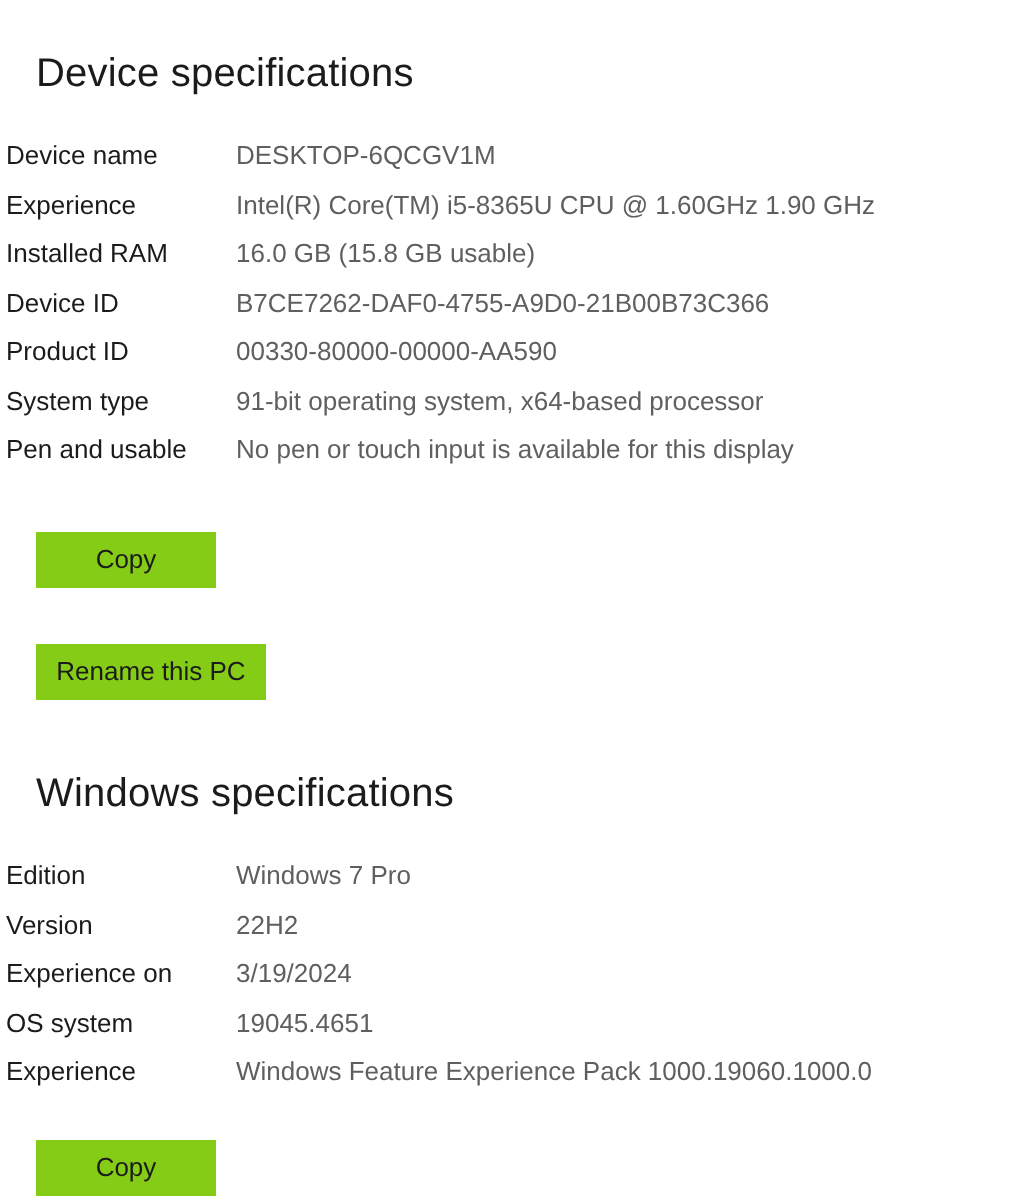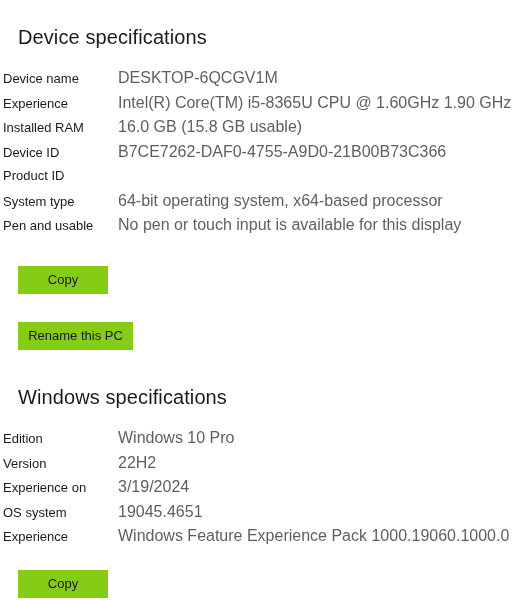--- a/index.html
+++ b/index.html
@@ -62,21 +62,21 @@
     font-family: "Liberation Sans", sans-serif;
     font-size: 13px;
     font-weight: 400;
     color: #1b1b1b;
     line-height: 24.5px;
     white-space: nowrap;
   }
 
   .spec-value {
     font-family: "Liberation Sans", sans-serif;
-    font-size: 16px;
+    font-size: 13px;
     font-weight: 400;
     color: #5f5f5f;
     line-height: 24.5px;
     white-space: nowrap;
     text-align: center;
   }
 
   .btn {
     position: absolute;
     background: #84cc16;
@@ -131,43 +131,44 @@
       <div class="spec-row">
         <div class="spec-label">Installed RAM</div>
         <div class="spec-value">16.0 GB (15.8 GB usable)</div>
       </div>
       <div class="spec-row">
         <div class="spec-label">Device ID</div>
         <div class="spec-value">B7CE7262-DAF0-4755-A9D0-21B00B73C366</div>
       </div>
       <div class="spec-row">
         <div class="spec-label">Product ID</div>
+        <div class="spec-value">00330-80000-00000-AA590</div>
       </div>
       <div class="spec-row">
         <div class="spec-label">System type</div>
-        <div class="spec-value">64-bit operating system, x64-based processor</div>
+        <div class="spec-value">91-bit operating system, x64-based processor</div>
       </div>
       <div class="spec-row">
         <div class="spec-label">Pen and usable</div>
         <div class="spec-value">No pen or touch input is available for this display</div>
       </div>
     </div>
   </div>
 
   <button class="btn" id="copy-device-button">Copy</button>
 
   <button class="btn" id="rename-pc-button">Rename this PC</button>
 
   <div class="section" id="windows-section">
     <h2 class="section-heading">Windows specifications</h2>
 
     <div class="spec-table">
       <div class="spec-row">
         <div class="spec-label">Edition</div>
-        <div class="spec-value">Windows 10 Pro</div>
+        <div class="spec-value">Windows 7 Pro</div>
       </div>
       <div class="spec-row">
         <div class="spec-label">Version</div>
         <div class="spec-value">22H2</div>
       </div>
       <div class="spec-row">
         <div class="spec-label">Experience on</div>
         <div class="spec-value">3/19/2024</div>
       </div>
       <div class="spec-row">

